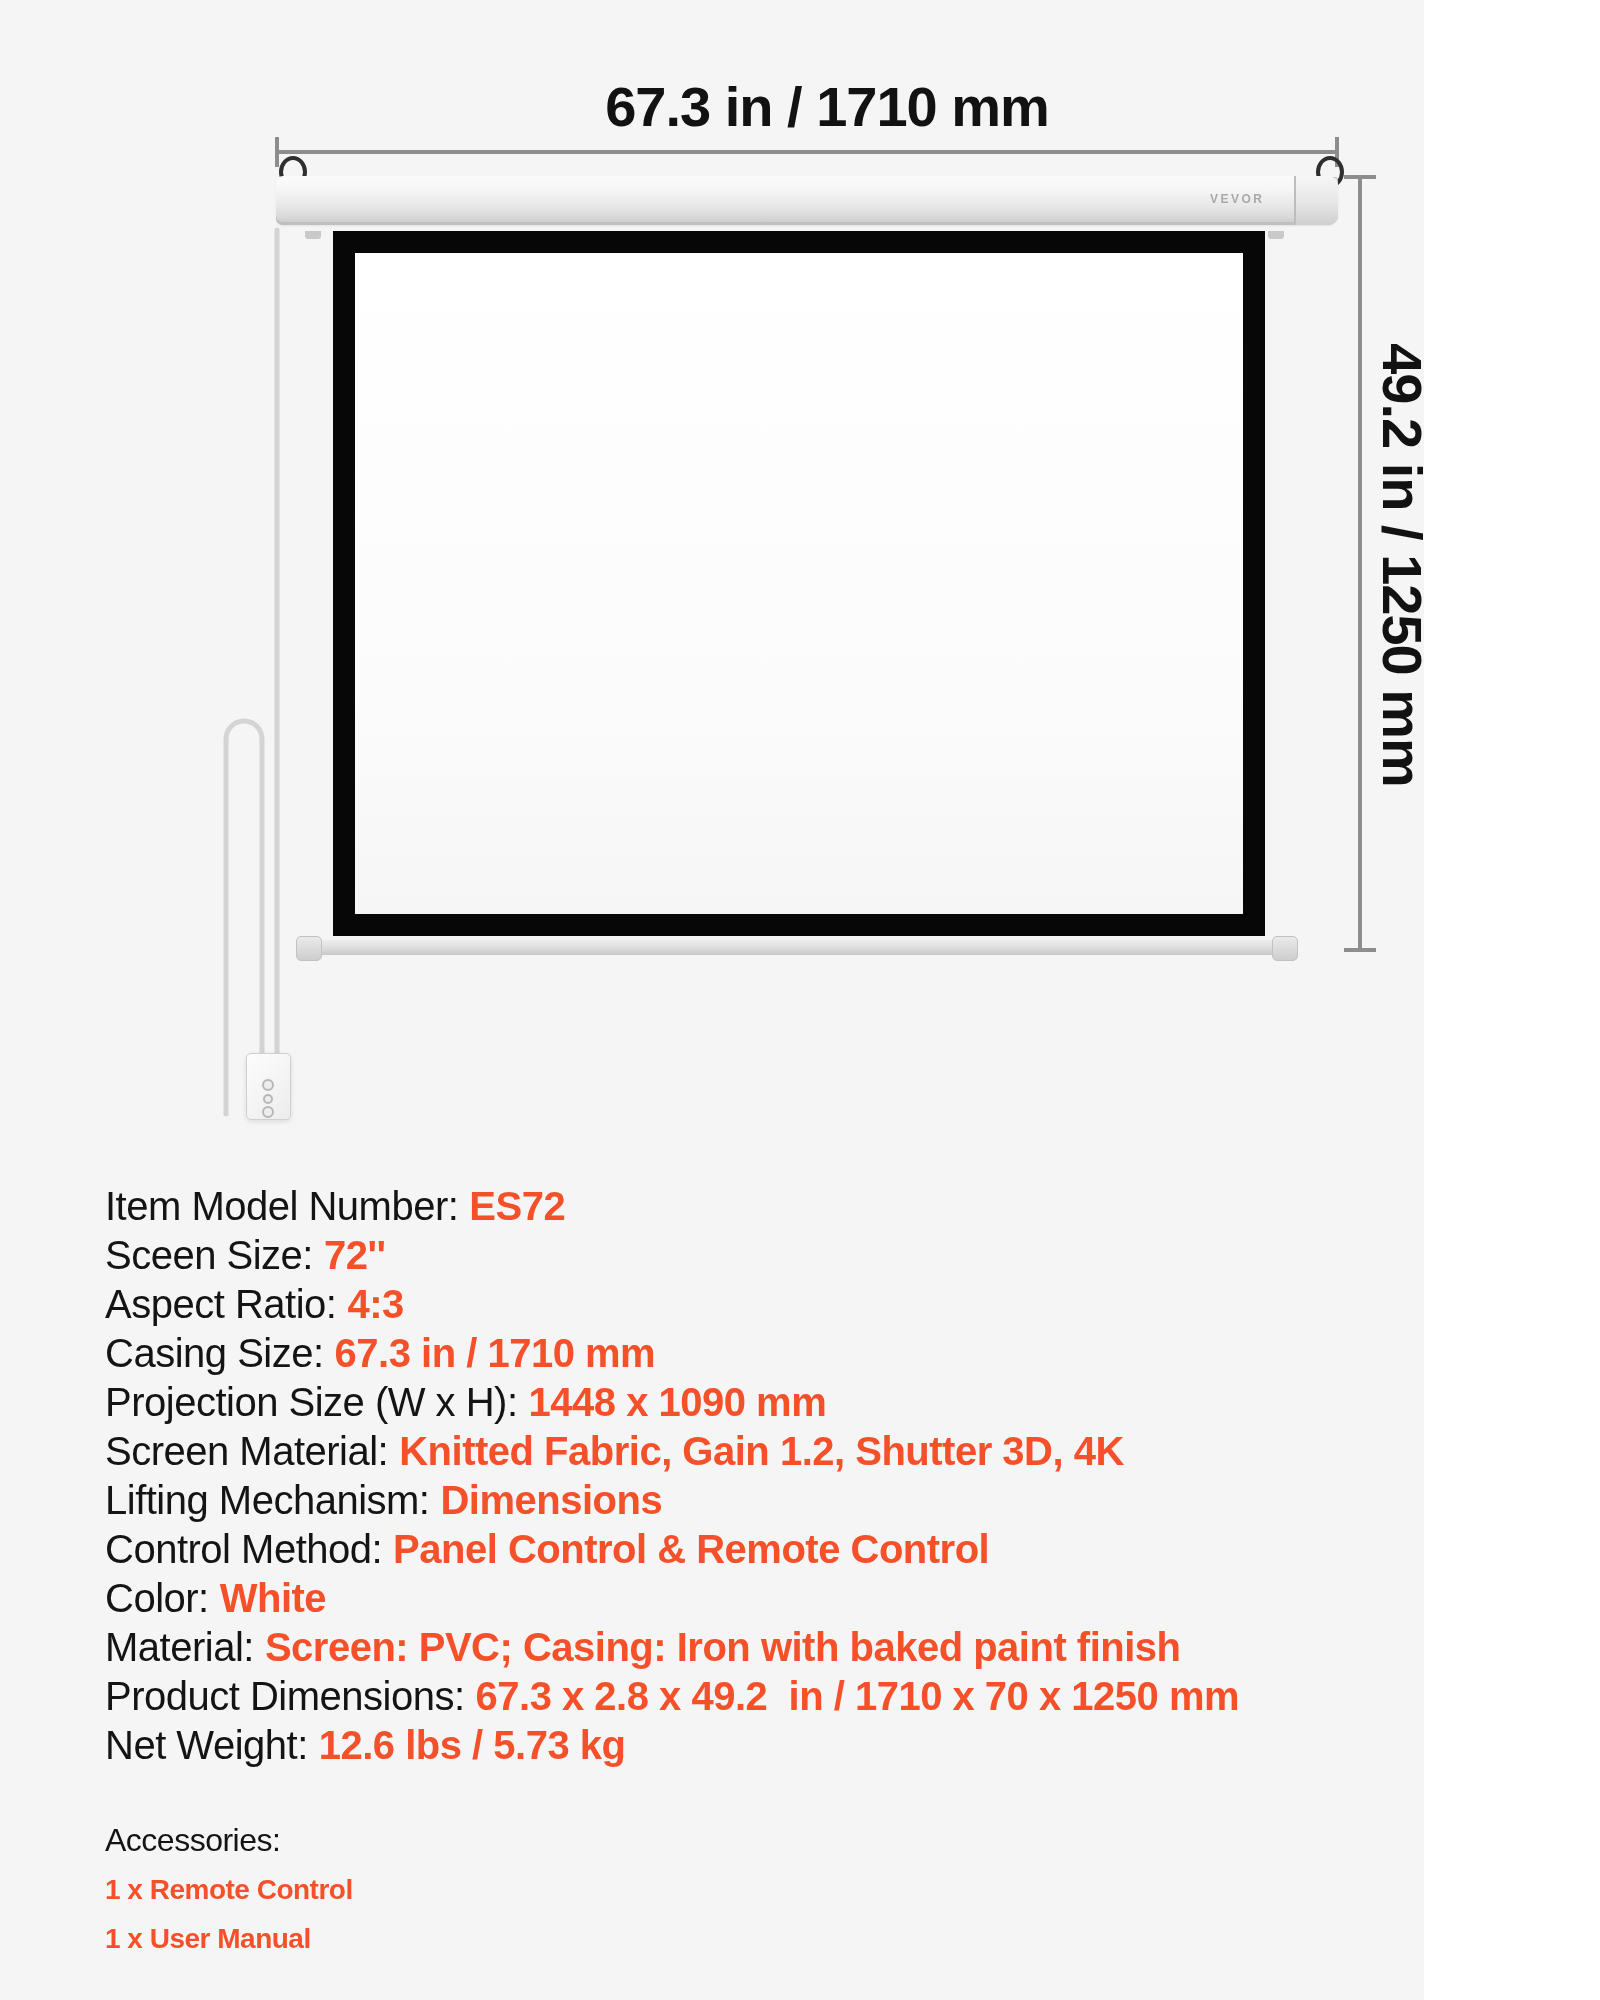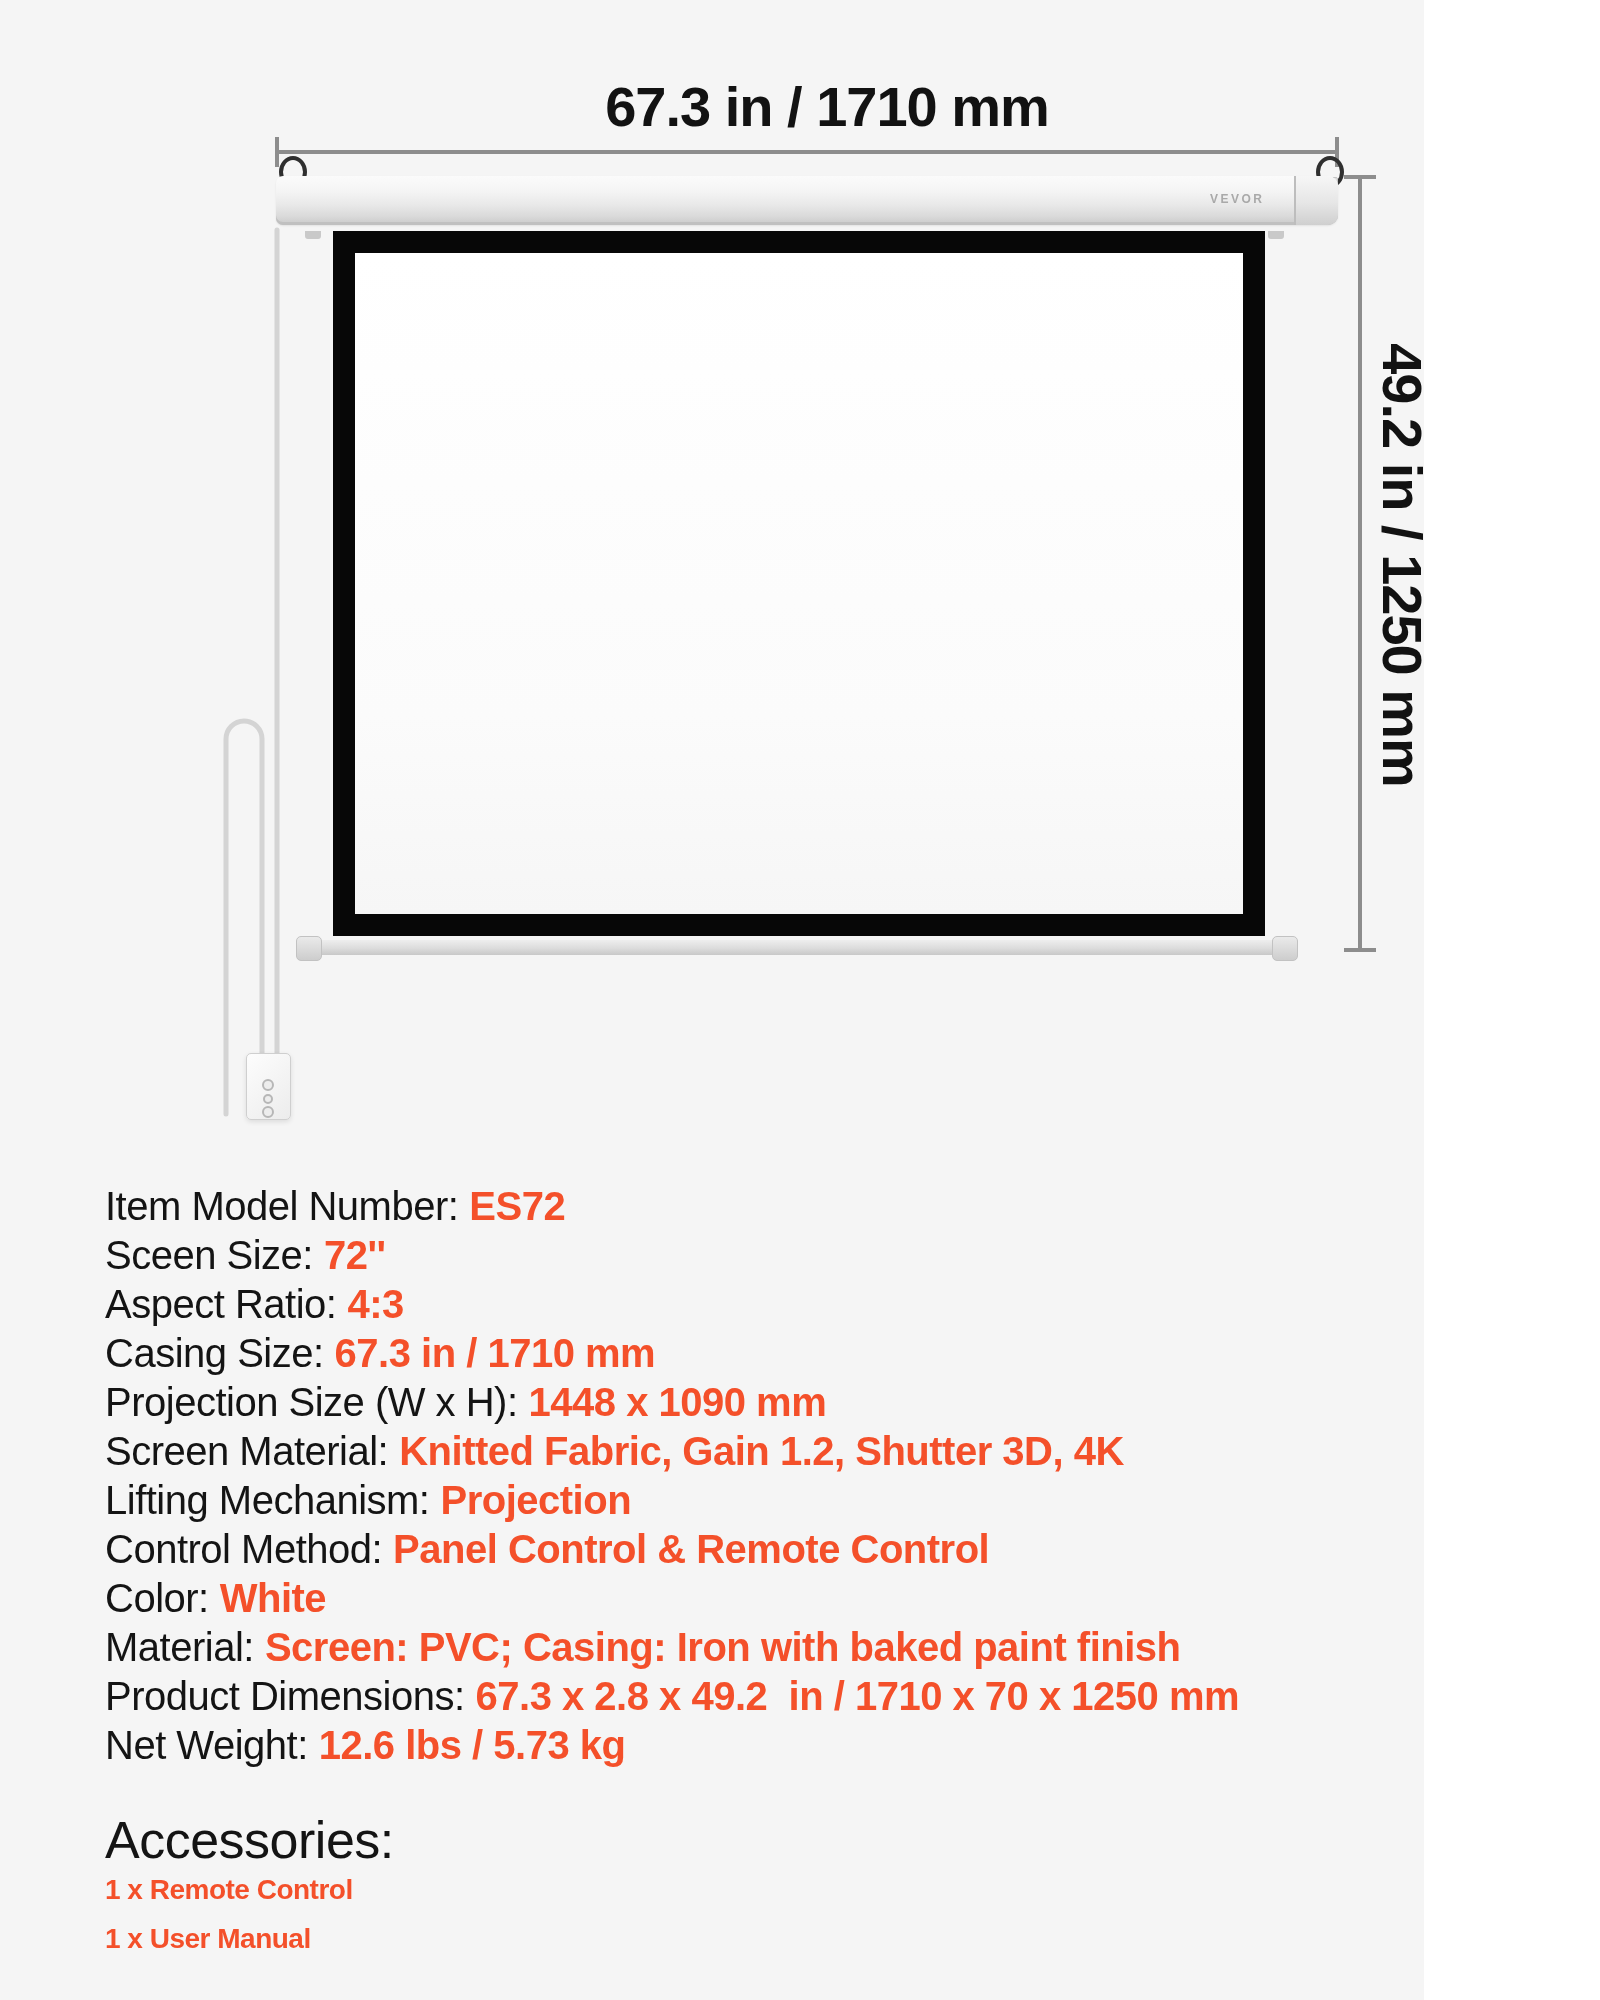--- a/index.html
+++ b/index.html
@@ -89,21 +89,21 @@
   }
   .control-btn-up{top:25px;width:12px;height:12px;}
   .control-btn-stop{top:40px;left:16px;width:10px;height:10px;}
   .control-btn-down{top:52px;width:12px;height:12px;}
   
   .spec-section{position:absolute;left:105px;top:1146px;width:1420px;margin-top:36px;}
   .spec-row{font-size:40px;line-height:49px;letter-spacing:-0.5px;white-space:nowrap;}
   .spec-label{color:#141414;font-weight:400;margin-right:11px;}
   .spec-value{color:var(--accent,#f4502a);font-weight:700;white-space:pre-wrap;}
   .accessories{margin-top:46px;}
-  .accessories-title{font-size:52px;line-height:49px;letter-spacing:-0.5px;color:#141414;}
+  .accessories-title{font-size:32px;line-height:49px;letter-spacing:-0.5px;color:#141414;}
   .accessories-item{font-size:28px;line-height:49px;letter-spacing:-0.5px;color:var(--accent,#f4502a);font-weight:700;}
 </style>
 </head>
 <body>
 
 <div class="stage">
 
   <div class="dim-label dim-top-label">67.3 in / 1710 mm</div>
   <div class="dim-line dim-top-line"></div>
   <div class="dim-line dim-top-tick-left"></div>
@@ -158,21 +158,21 @@
     <div class="spec-row">
       <span class="spec-label">Casing Size:</span><span class="spec-value">67.3 in / 1710 mm</span>
     </div>
     <div class="spec-row">
       <span class="spec-label">Projection Size (W x H):</span><span class="spec-value">1448 x 1090 mm</span>
     </div>
     <div class="spec-row">
       <span class="spec-label">Screen Material:</span><span class="spec-value">Knitted Fabric, Gain 1.2, Shutter 3D, 4K</span>
     </div>
     <div class="spec-row">
-      <span class="spec-label">Lifting Mechanism:</span><span class="spec-value">Projection</span>
+      <span class="spec-label">Lifting Mechanism:</span><span class="spec-value">Dimensions</span>
     </div>
     <div class="spec-row">
       <span class="spec-label">Control Method:</span><span class="spec-value">Panel Control &amp; Remote Control</span>
     </div>
     <div class="spec-row">
       <span class="spec-label">Color:</span><span class="spec-value">White</span>
     </div>
     <div class="spec-row">
       <span class="spec-label">Material:</span><span class="spec-value">Screen: PVC; Casing: Iron with baked paint finish</span>
     </div>

